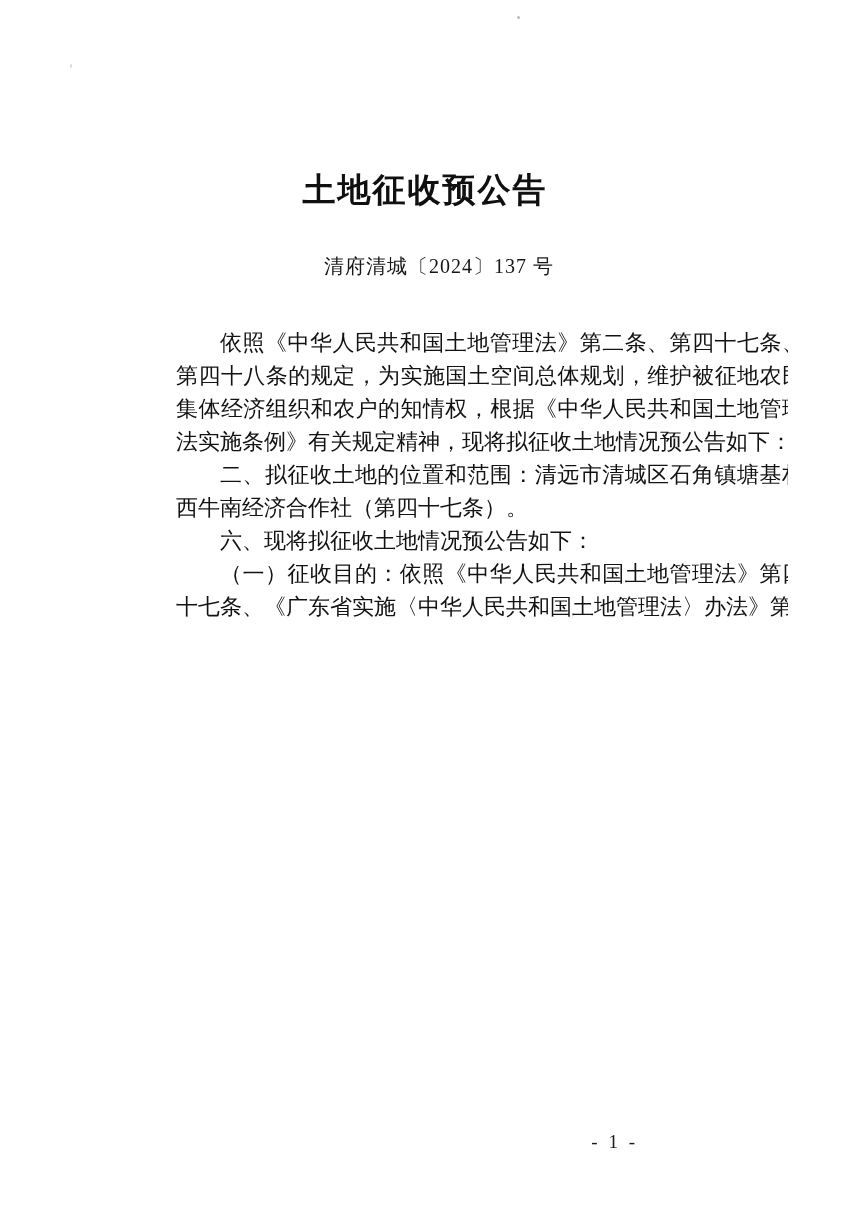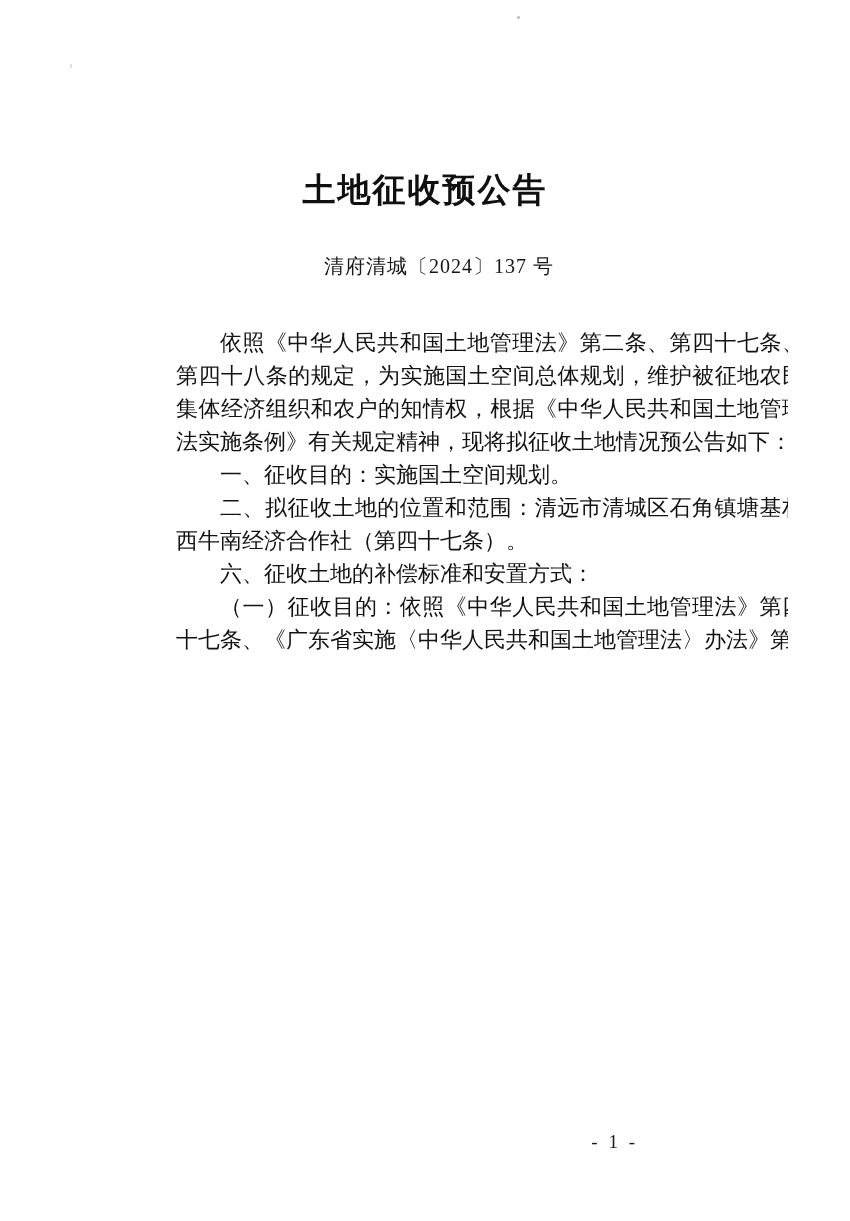--- a/index.html
+++ b/index.html
@@ -71,21 +71,20 @@
 
   <div class="speck speck-a"></div>
   <div class="speck speck-b"></div>
 
   <h1 class="doc-title">土地征收预公告</h1>
 
   <div class="doc-number">清府清城〔2024〕137 号</div>
 
   <div class="doc-body">
     <p>依照《中华人民共和国土地管理法》第二条、第四十七条、第四十八条的规定，为实施国土空间总体规划，维护被征地农民集体经济组织和农户的知情权，根据《中华人民共和国土地管理法实施条例》有关规定精神，现将拟征收土地情况预公告如下：</p>
-    <p>一、征收目的：实施国土空间规划。</p>
     <p>二、拟征收土地的位置和范围：清远市清城区石角镇塘基村西牛南经济合作社（第四十七条）。</p>
-    <p>六、征收土地的补偿标准和安置方式：</p>
+    <p>六、现将拟征收土地情况预公告如下：</p>
     <p>（一）征收目的：依照《中华人民共和国土地管理法》第四十七条、《广东省实施〈中华人民共和国土地管理法〉办法》第</p>
   </div>
 
   <div class="page-number">- 1 -</div>
 
 </div>
 
 </body></html>

